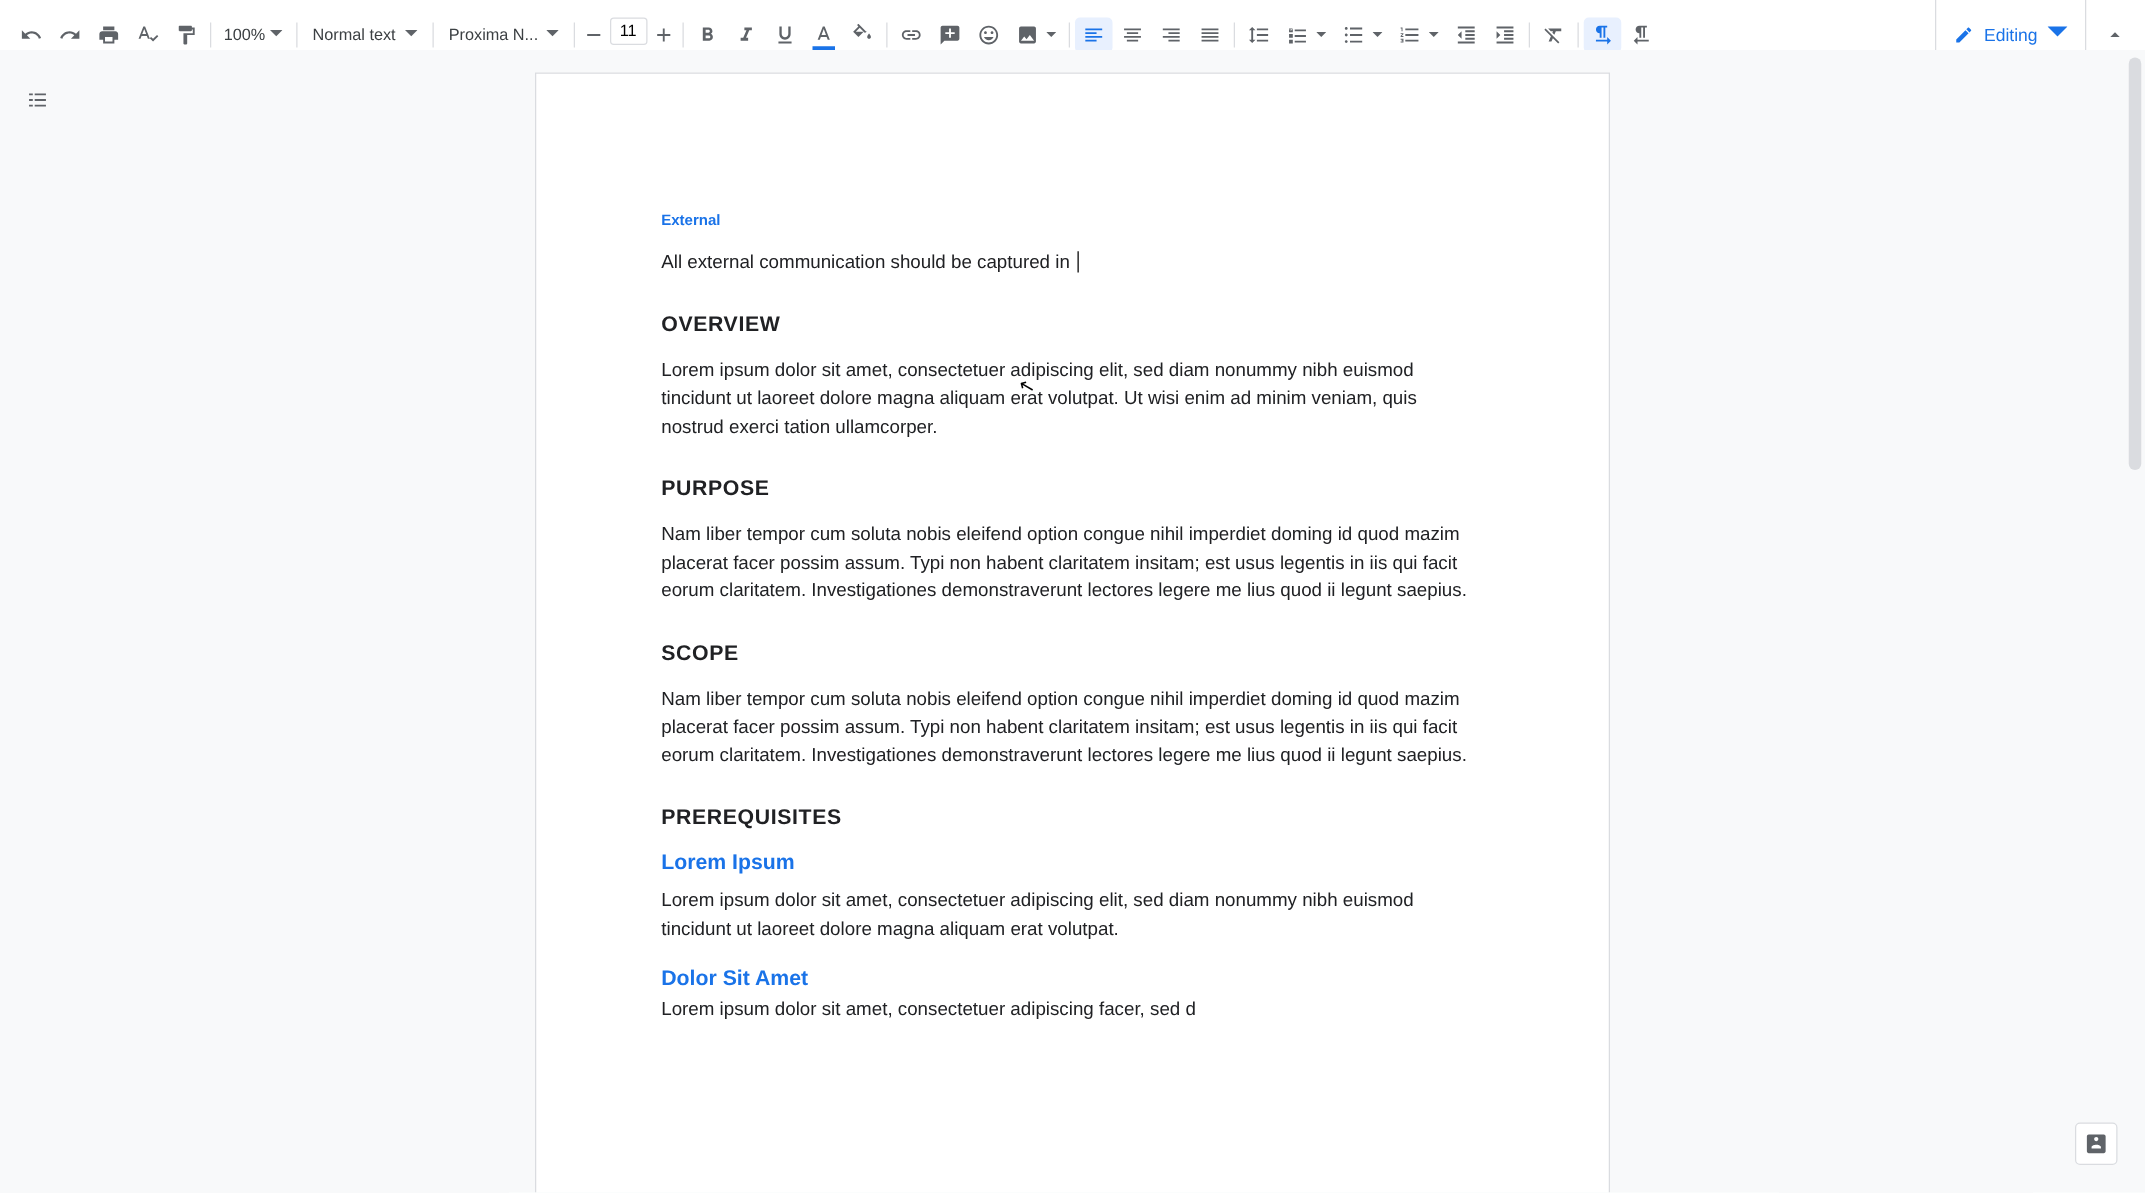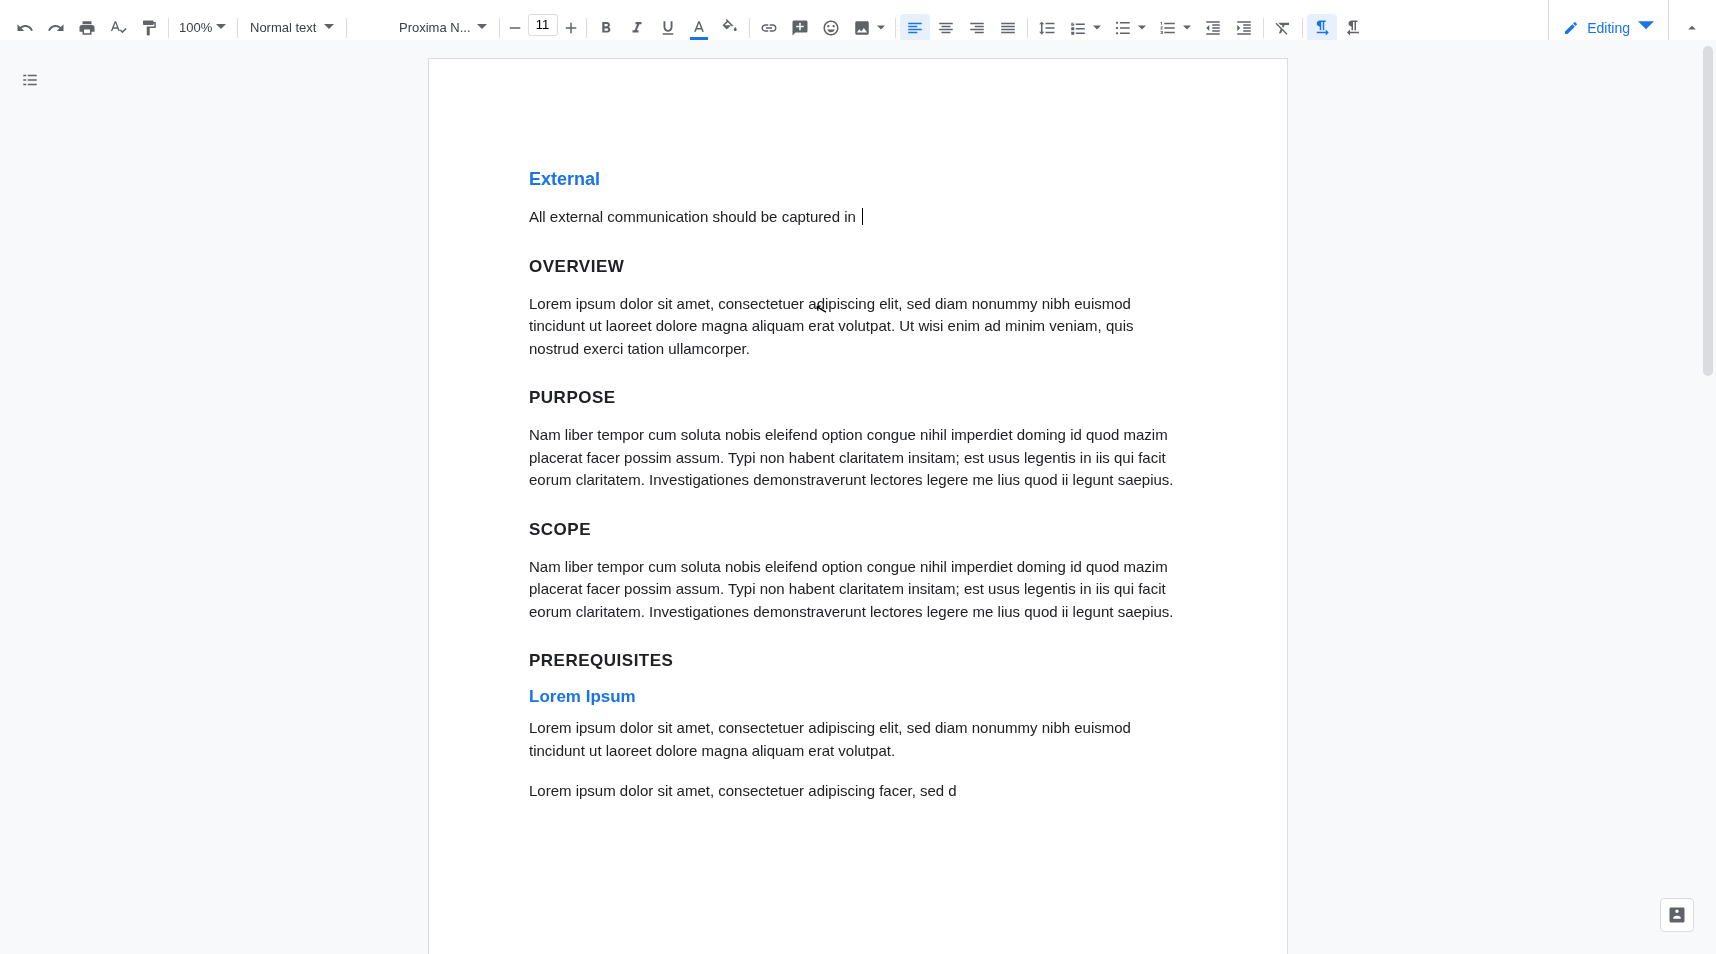--- a/index.html
+++ b/index.html
@@ -68,21 +68,20 @@
 .font-sel {
   display: flex;
   align-items: center;
   padding: 0 8px;
   height: 28px;
   border-radius: 4px;
   cursor: pointer;
   gap: 6px;
   min-width: 92px;
   justify-content: space-between;
-  margin-left: 40px;
 }
 .size-group {
   display: flex;
   align-items: flex-start;
   gap: 2px;
 }
 .size-input {
   width: 30px;
   height: 22px;
   text-align: center;
@@ -143,21 +142,21 @@
   width: 860px;
   background: #fff;
   border: 1px solid #dadce0;
   min-height: 1100px;
   padding: 110px 100px 60px 100px;
   font-family: "Helvetica Neue", Arial, sans-serif;
 }
 
 .heading-blue {
   color: #1a73e8;
-  font-size: 18px;
+  font-size: 12px;
   font-weight: 700;
   margin-bottom: 16px;
 }
 .body-text {
   font-size: 15px;
   color: #202124;
   line-height: 1.5;
   margin-bottom: 28px;
 }
 .cursor-line {
@@ -512,20 +511,21 @@
     <div class="body-text">Nam liber tempor cum soluta nobis eleifend option congue nihil imperdiet doming id quod mazim placerat facer possim assum. Typi non habent claritatem insitam; est usus legentis in iis qui facit eorum claritatem. Investigationes demonstraverunt lectores legere me lius quod ii legunt saepius.</div>
 
     <div class="section-hdr">SCOPE</div>
     <div class="body-text">Nam liber tempor cum soluta nobis eleifend option congue nihil imperdiet doming id quod mazim placerat facer possim assum. Typi non habent claritatem insitam; est usus legentis in iis qui facit eorum claritatem. Investigationes demonstraverunt lectores legere me lius quod ii legunt saepius.</div>
 
     <div class="section-hdr">PREREQUISITES</div>
 
     <div class="subhead-link">Lorem Ipsum</div>
     <div class="body-text" style="margin-bottom:18px">Lorem ipsum dolor sit amet, consectetuer adipiscing elit, sed diam nonummy nibh euismod tincidunt ut laoreet dolore magna aliquam erat volutpat.</div>
 
+    <div class="subhead-link" style="margin-bottom:4px">Dolor Sit Amet</div>
     <div class="body-text">Lorem ipsum dolor sit amet, consectetuer adipiscing facer, sed d</div>
   </div>
 
   <div class="mouse-cursor">↖</div>
 
   <div class="scroll-track">
     <div class="scroll-thumb"></div>
   </div>
 
   <div class="explore-btn">

